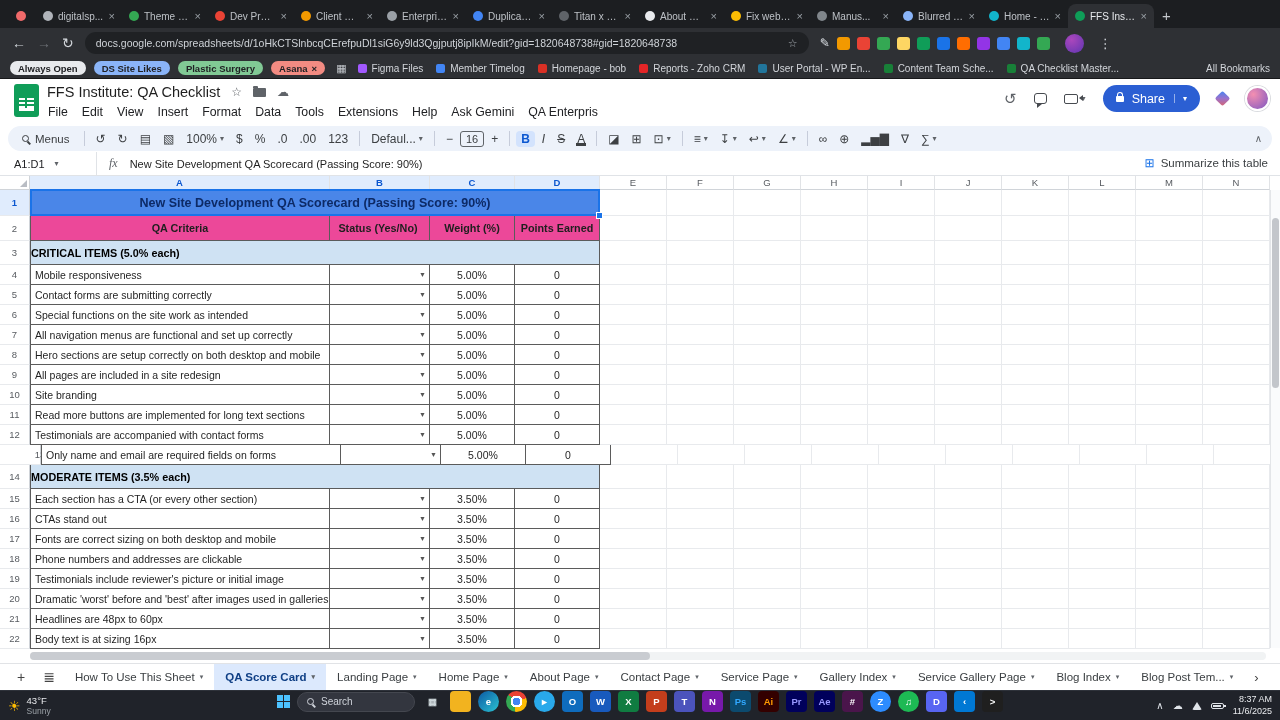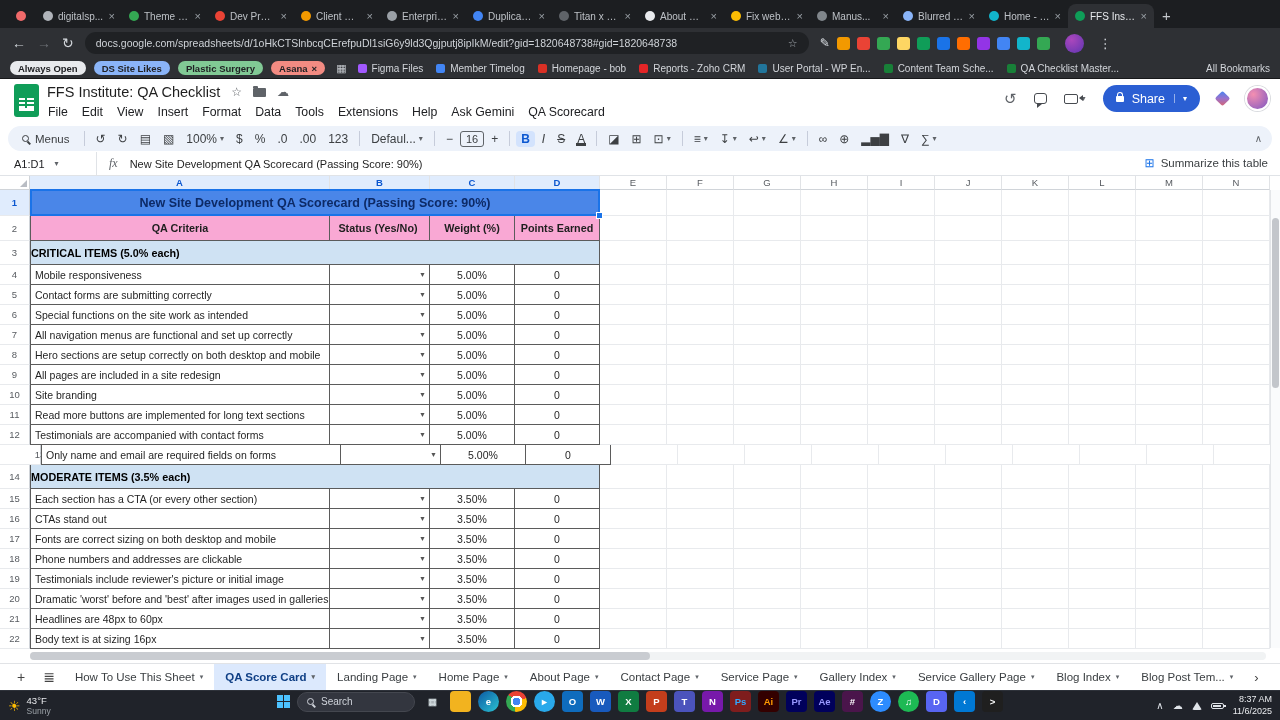--- a/index.html
+++ b/index.html
@@ -99,21 +99,21 @@
   .cell { border-right:1px solid #5b5b5b; border-bottom:1px solid #5b5b5b; font-size:10.5px; color:#1f1f1f; display:flex; align-items:center; flex:none; background:#fff; }
   .c-a { width:300px; border-left:1px solid #5b5b5b; padding-left:4px; }
   .c-b { width:100px; justify-content:flex-end; padding-right:3px; }
   .c-c { width:85px; justify-content:center; }
   .c-d { width:85px; justify-content:center; }
   .dd-caret { font-size:7px; color:#555; }
   .merged { width:570px; border-left:1px solid #5b5b5b; border-right:1px solid #5b5b5b; border-bottom:1px solid #5b5b5b; display:flex; align-items:center; flex:none; position:relative; }
   .title-cell { background:#4a86e8; color:#0d2a66; font-weight:bold; font-size:12.5px; justify-content:center; }
   .sel-border { position:absolute; left:-1px; top:-1px; right:-1px; bottom:-1px; border:2px solid #1a73e8; pointer-events:none; }
   .fill-handle { position:absolute; right:-4px; bottom:-4px; width:7px; height:7px; background:#1a73e8; border:1.5px solid #fff; z-index:3; }
-  .hdr-cell { background:#f9a8d4; font-weight:bold; justify-content:center; padding-left:0; font-size:10.8px; }
+  .hdr-cell { background:#ec4899; font-weight:bold; justify-content:center; padding-left:0; font-size:10.8px; }
   .section-cell { background:#cfe2f3; font-weight:bold; font-size:10.8px; }
   .filler { width:670px; border-bottom:1px solid #e8eaed; background:repeating-linear-gradient(to right, transparent 0 66px, #e8eaed 66px 67px); flex:none; }
   .vscroll { position:absolute; right:0; top:14px; width:10px; height:458px; background:#fafbfc; border-left:1px solid #e3e5e8; }
   .vthumb { position:absolute; left:1px; top:28px; width:7px; height:170px; border-radius:4px; background:#c3c6cb; }
   .hscroll { position:absolute; left:30px; bottom:3px; width:1236px; height:8px; border-radius:4px; background:#f1f3f4; }
   .hthumb { position:absolute; left:0; top:0; width:620px; height:8px; border-radius:4px; background:#c9ccd1; }
 
   
   .sheet-bar { position:absolute; left:0; top:663px; width:1280px; height:27px; background:#fff; border-top:1px solid #e1e3e6; display:flex; align-items:center; padding-left:8px; font-size:11.5px; color:#3c4043; }
   .sb-ic { font-size:14px; padding:0 9px; color:#444; }
@@ -301,21 +301,21 @@
       <span class="menu-item">File</span>
       <span class="menu-item">Edit</span>
       <span class="menu-item">View</span>
       <span class="menu-item">Insert</span>
       <span class="menu-item">Format</span>
       <span class="menu-item">Data</span>
       <span class="menu-item">Tools</span>
       <span class="menu-item">Extensions</span>
       <span class="menu-item">Help</span>
       <span class="menu-item">Ask Gemini</span>
-      <span class="menu-item">QA Scorecard</span>
+      <span class="menu-item">QA Enterpris</span>
     </div>
   <div class="hdr-right">
     <span class="hdr-ic" style="font-size:15px;">↺</span>
     <span class="bubble"></span>
     <span class="cam-wrap">
         <span class="cam"></span>
         <span class="caret">▾</span>
       </span>
     <span class="share-btn">
       <span class="lock"></span>
@@ -729,21 +729,21 @@
       <span class="app" style="background: rgb(242, 179, 31);"></span>
       <span class="app round" style="background: linear-gradient(135deg, rgb(12, 89, 164), rgb(43, 195, 210));">e</span>
       <span class="app chrome-ic"></span>
       <span class="app round" style="background: rgb(41, 169, 235);">▸</span>
       <span class="app" style="background: rgb(15, 108, 189);">O</span>
       <span class="app" style="background: rgb(24, 90, 189);">W</span>
       <span class="app" style="background: rgb(16, 124, 65);">X</span>
       <span class="app" style="background: rgb(196, 62, 28);">P</span>
       <span class="app" style="background: rgb(75, 83, 188);">T</span>
       <span class="app" style="background: rgb(119, 25, 170);">N</span>
-      <span class="app" style="background: #7f1d1d; color: rgb(49, 168, 255);">Ps</span>
+      <span class="app" style="background: #0c4a6e; color: rgb(49, 168, 255);">Ps</span>
       <span class="app" style="background: rgb(51, 0, 0); color: rgb(255, 154, 0);">Ai</span>
       <span class="app" style="background: rgb(0, 0, 91); color: rgb(153, 153, 255);">Pr</span>
       <span class="app" style="background: rgb(0, 0, 91); color: rgb(153, 153, 255);">Ae</span>
       <span class="app" style="background: rgb(74, 21, 75);">#</span>
       <span class="app round" style="background: rgb(45, 140, 255);">Z</span>
       <span class="app round" style="background: rgb(29, 185, 84);">♫</span>
       <span class="app" style="background: rgb(88, 101, 242);">D</span>
       <span class="app" style="background: rgb(0, 120, 212);">‹</span>
       <span class="app" style="background: rgb(31, 31, 31);">&gt;</span>
     </div>

